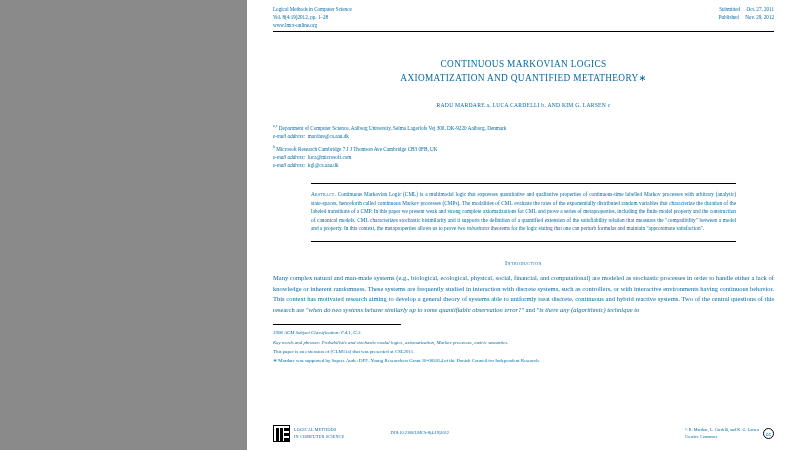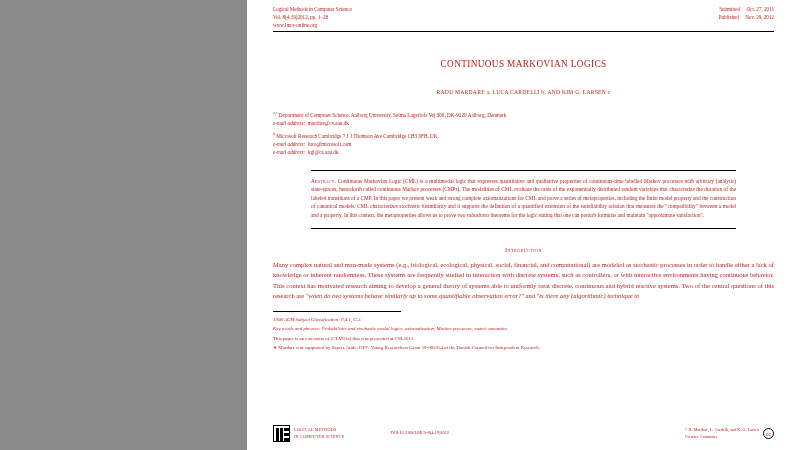--- a/index.html
+++ b/index.html
@@ -10,21 +10,21 @@
     overflow: hidden;
   }
   body {
     font-family: "Liberation Serif", serif;
   }
   .page {
     position: absolute;
     left: 247px; top: 0;
     width: 553px; height: 450px;
     background: #ffffff;
-    color: #b91c1c;
+    color: #0369a1;
     padding: 4px 26px 0 26px;
   }
   
   .runhead {
     display: flex;
     justify-content: space-between;
     align-items: flex-start;
     font-size: 5.1px;
     line-height: 1.5;
     padding-top: 2px;
@@ -199,20 +199,21 @@
         <span>Published</span>
         &nbsp;&nbsp;&nbsp;
         <span>Nov. 29, 2012</span>
       </div>
     </div>
   </div>
   <div class="runhead-rule"></div>
 
   <div class="titleblock">
     <div class="t1">CONTINUOUS MARKOVIAN LOGICS</div>
+    <div class="t2"><span>AXIOMATIZATION AND QUANTIFIED METATHEORY</span><span class="sup">∗</span></div>
   </div>
 
   <div class="authors">RADU MARDARE a, LUCA CARDELLI b, AND KIM G. LARSEN c</div>
 
   <div class="affils">
     <div class="affil">
       <span class="sup">a,c</span>
       <span>Department of Computer Science, Aalborg University, Selma Lagerlofs Vej 300, DK-9220 Aalborg, Denmark</span>
       <div>
         <span class="em">e-mail address:</span>

